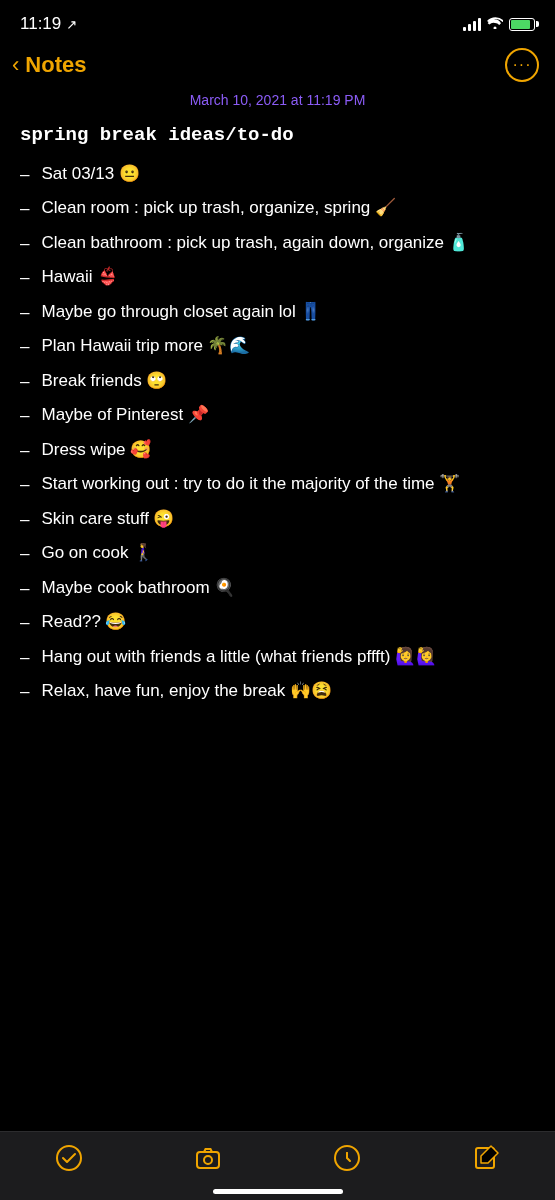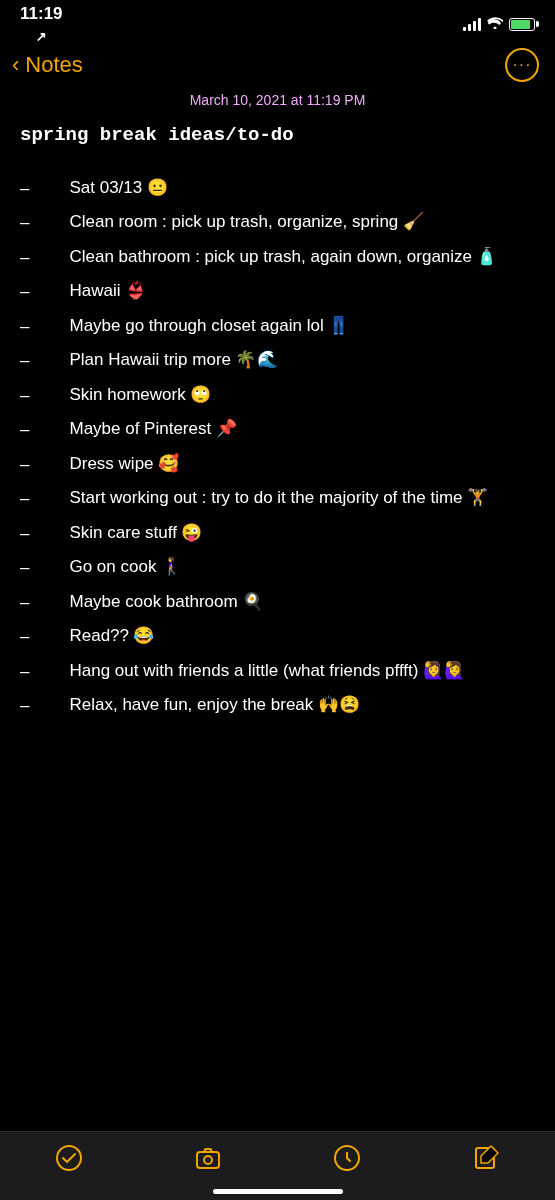--- a/index.html
+++ b/index.html
@@ -22,26 +22,25 @@
     .status-bar {
       display: flex;
       justify-content: space-between;
       align-items: center;
       padding: 12px 20px 8px 20px;
       height: 44px;
     }
 
     .status-time {
       font-size: 17px;
-      font-weight: 700;
+      font-weight: 400;
       color: #fff;
       display: flex;
       align-items: center;
       gap: 5px;
-      flex-direction: column;
     }
 
     .status-icons {
       display: flex;
       align-items: center;
       gap: 6px;
     }
 
     .signal-bars {
       display: flex;
@@ -116,21 +115,21 @@
 
     .back-chevron {
       font-size: 22px;
       color: #F0A500;
       font-weight: 300;
       margin-right: 2px;
     }
 
     .back-text {
       font-size: 22px;
-      font-weight: 400;
+      font-weight: 700;
       color: #F0A500;
     }
 
     .more-button {
       width: 34px;
       height: 34px;
       border: 2px solid #F0A500;
       border-radius: 50%;
       display: flex;
       align-items: center;
@@ -145,31 +144,31 @@
       line-height: 1;
     }
 
     
     .note-content {
       padding: 0 20px 20px 20px;
     }
 
     .note-date {
       text-align: center;
-      color: #f0abfc;
+      color: #8b5cf6;
       font-size: 14px;
       margin-bottom: 14px;
     }
 
     .note-title {
       font-family: 'Courier New', Courier, monospace;
       font-size: 19px;
       font-weight: 700;
       color: #fff;
-      margin-bottom: 26px;
+      margin-bottom: 12px;
       line-height: 1.4;
     }
 
     .note-list {
       list-style: none;
       padding: 0;
     }
 
     .note-list li {
       display: flex;
@@ -183,21 +182,20 @@
     .dash {
       color: #fff;
       margin-right: 12px;
       margin-top: 1px;
       flex-shrink: 0;
       font-size: 17px;
     }
 
     .item-text {
       flex: 1;
-      margin-left: 28px;
     }
 
     
     .bottom-toolbar {
       position: fixed;
       bottom: 0;
       left: 0;
       width: 555px;
       background: #1C1C1E;
       border-top: 1px solid #2C2C2E;
@@ -293,21 +291,21 @@
       <li>
         <span class="dash">–</span>
         <span class="item-text">Maybe go through closet again lol 👖</span>
       </li>
       <li>
         <span class="dash">–</span>
         <span class="item-text">Plan Hawaii trip more 🌴🌊</span>
       </li>
       <li>
         <span class="dash">–</span>
-        <span class="item-text">Skin homework 🙄</span>
+        <span class="item-text">Break friends 🙄</span>
       </li>
       <li>
         <span class="dash">–</span>
         <span class="item-text">Maybe of Pinterest 📌</span>
       </li>
       <li>
         <span class="dash">–</span>
         <span class="item-text">Dress wipe 🥰</span>
       </li>
       <li>

